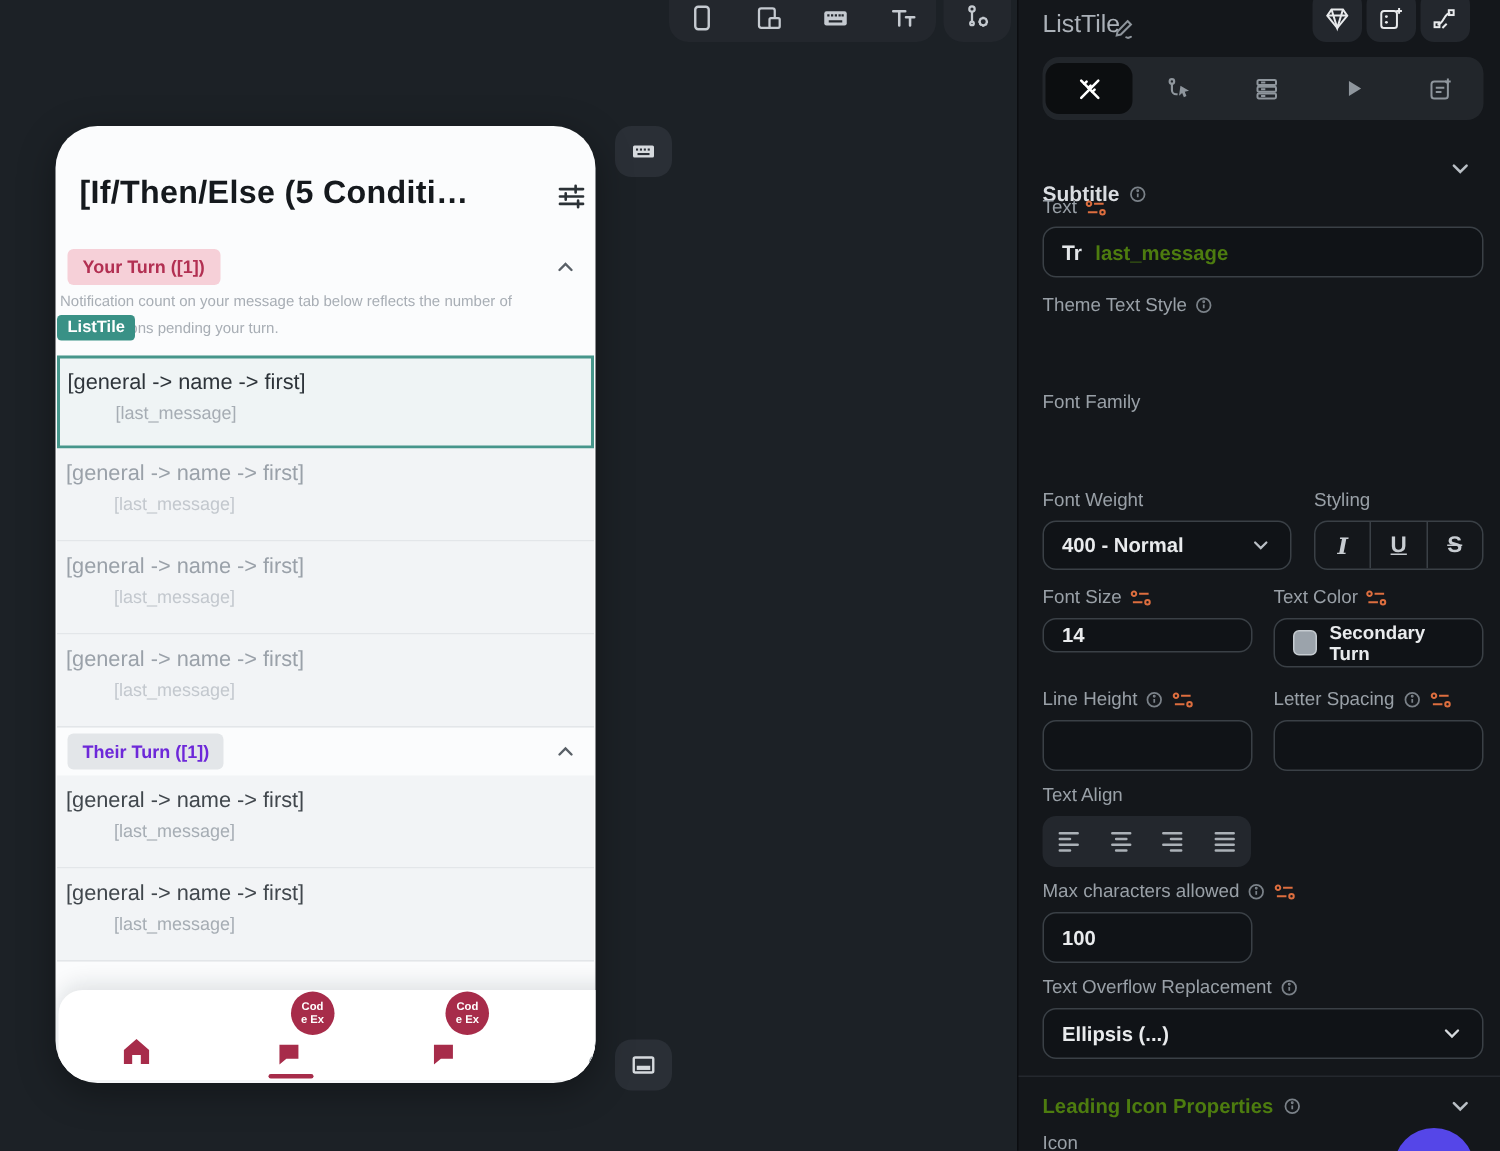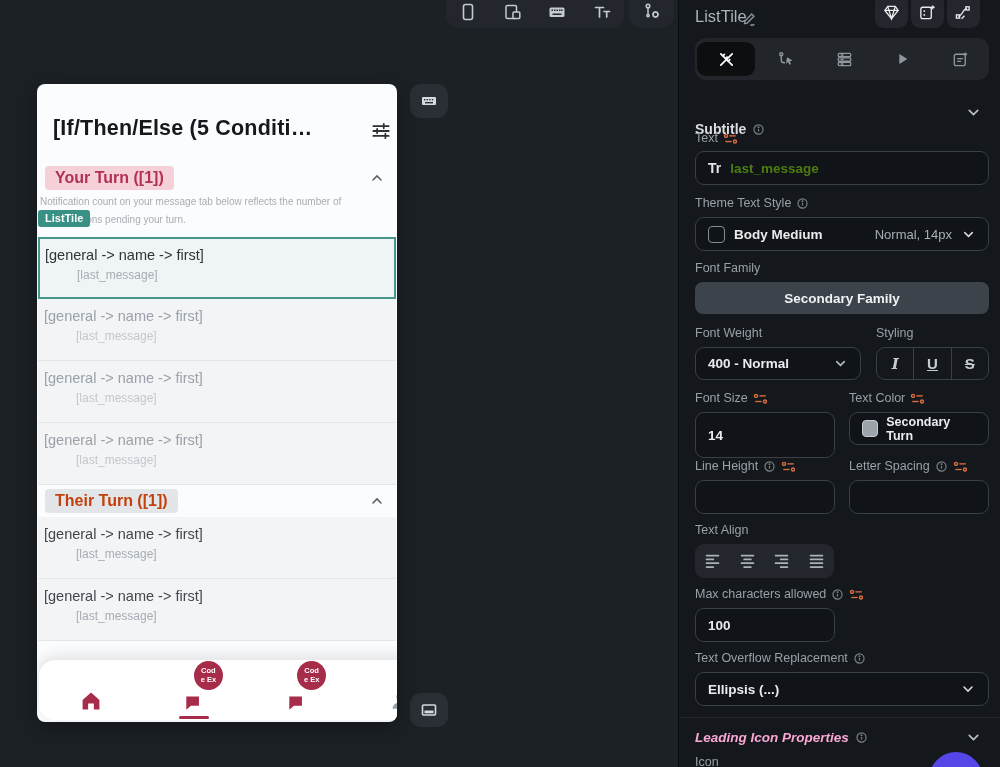--- a/index.html
+++ b/index.html
@@ -15,27 +15,27 @@
     border-radius:13px;display:flex;align-items:flex-end;justify-content:space-around;padding-bottom:4px;}
   .top-toolbar-sq{left:629px;top:-16px;width:45px;height:44px;background:#23272D;border-radius:13px;
     display:flex;align-items:flex-end;justify-content:center;padding-bottom:5px;}
   .tb-ic{width:26px;height:24px;display:flex;align-items:center;justify-content:center;border-radius:6px;cursor:pointer;}
 
   
   .side-btn{width:38px;height:34px;background:#2A2F36;border-radius:11px;
     display:flex;align-items:center;justify-content:center;cursor:pointer;}
 
   
-  #phone{left:37px;top:84px;width:360px;height:638px;background:#FBFCFD;border-radius:8px;
+  #phone{left:37px;top:84px;width:360px;height:638px;background:#FBFCFD;border-radius:28px;
     box-shadow:0 6px 24px rgba(0,0,0,.35);overflow:hidden;}
   .ph-title{left:16px;top:32px;font-size:21.5px;font-weight:600;color:#15191D;letter-spacing:.2px;white-space:nowrap;}
   .chip{height:24px;border-radius:4px;display:inline-flex;align-items:center;padding:0 10px;
-    font-size:16px;font-weight:700;}
+    font-size:12px;font-weight:700;}
   .chip.pink{background:#F6D0D8;color:#B23052;}
-  .chip.gray{background:#E3E6E9;color:#c2410c;}
+  .chip.gray{background:#E3E6E9;color:#6d28d9;}
   .note{font-size:10px;color:#A8AEB5;white-space:nowrap;}
   .sel-badge{background:#399186;color:#FFFFFF;font-size:11px;font-weight:700;
     padding:2px 7px 3px 7px;border-radius:3px;}
   .tile{left:1px;width:358px;height:62px;background:#F2F4F6;border-bottom:1px solid #E3E6E9;padding:9px 6px 0 6px;}
   .tile .t{font-size:14.5px;font-weight:500;color:#41474D;}
   .tile .s{font-size:12px;color:#A6ADB4;margin-top:5px;margin-left:32px;}
   .tile.faded .t{color:#9AA1A9;} .tile.faded .s{color:#C3C8CE;}
   .tile.selected{border:2px solid #46968B;background:#EFF4F5;padding:8px 5px 0 5px;}
   .tile.selected .t{color:#2E343A;}
   .nav{left:2px;bottom:2px;width:413px;height:60px;background:#FFFFFF;border-radius:16px;
@@ -334,31 +334,22 @@
   </div>
 
   <div class="abs lbl" style="left:16px;top:196px;">
     <span>Theme Text Style</span>
     <svg width="13" height="13" viewBox="0 0 20 20" fill="none" stroke="#7A8188" stroke-width="1.8">
         <circle cx="10" cy="10" r="7"></circle>
         <path d="M10 9.2v4"></path>
         <circle cx="10" cy="6.4" r=".6" fill="#7A8188"></circle>
       </svg>
   </div>
-  <div class="abs field" style="left:16px;top:217px;width:294px;height:34px;gap:9px;">
-    <span class="checkbox"></span>
-    <span>Body Medium</span>
-    <span class="meta chev">Normal, 14px</span>
-    <svg width="15" height="15" viewBox="0 0 20 20" fill="none" stroke="#D6DADE" stroke-width="2" stroke-linecap="round">
-        <path d="M5 7.5l5 5 5-5"></path>
-      </svg>
-  </div>
 
   <div class="abs lbl" style="left:16px;top:261px;">Font Family</div>
-  <div class="abs btn-wide" style="left:16px;top:282px;width:294px;height:32px;">Secondary Family</div>
 
   <div class="abs lbl" style="left:16px;top:326px;">Font Weight</div>
   <div class="abs lbl" style="left:197px;top:326px;">Styling</div>
   <div class="abs field" style="left:16px;top:347px;width:166px;height:33px;">
     <span>400 - Normal</span>
     <svg class="chev" width="15" height="15" viewBox="0 0 20 20" fill="none" stroke="#B9BFC5" stroke-width="2" stroke-linecap="round">
         <path d="M5 7.5l5 5 5-5"></path>
       </svg>
   </div>
   <div class="abs style-group" style="left:197px;top:347px;width:113px;height:33px;">
@@ -378,21 +369,21 @@
   </div>
   <div class="abs lbl" style="left:170px;top:391px;">
     <span>Text Color</span>
     <svg width="15" height="13" viewBox="0 0 20 16" fill="none" stroke="#DD6E3F" stroke-width="1.8">
         <circle cx="4" cy="4.5" r="2"></circle>
         <path d="M8.5 4.5H17"></path>
         <path d="M3 12h8.5"></path>
         <circle cx="16" cy="12" r="2"></circle>
       </svg>
   </div>
-  <div class="abs field" style="left:16px;top:412px;width:140px;height:46px;">14</div>
+  <div class="abs field" style="left:16px;top:412px;width:140px;height:23px;">14</div>
   <div class="abs field" style="left:170px;top:412px;width:140px;height:33px;gap:8px;font-size:12.5px;">
     <span class="swatch"></span>
     <span>Secondary Turn</span>
   </div>
 
   <div class="abs lbl" style="left:16px;top:459px;">
     <span>Line Height</span>
     <svg width="13" height="13" viewBox="0 0 20 20" fill="none" stroke="#7A8188" stroke-width="1.8">
         <circle cx="10" cy="10" r="7"></circle>
         <path d="M10 9.2v4"></path>
@@ -472,21 +463,21 @@
   </div>
   <div class="abs field" style="left:16px;top:672px;width:294px;height:34px;">
     <span>Ellipsis (...)</span>
     <svg class="chev" width="16" height="16" viewBox="0 0 20 20" fill="none" stroke="#D6DADE" stroke-width="2" stroke-linecap="round">
         <path d="M5 7.5l5 5 5-5"></path>
       </svg>
   </div>
 
   <div class="abs divider"></div>
 
-  <div class="abs sect" style="left:16px;top:730px;font-size:13.5px;color:#f9a8d4;font-style:italic;">
+  <div class="abs sect" style="left:16px;top:730px;font-size:13.5px;color:#4d7c0f;">
     <span>Leading Icon Properties</span>
     <svg width="13" height="13" viewBox="0 0 20 20" fill="none" stroke="#7A8188" stroke-width="1.8">
         <circle cx="10" cy="10" r="7"></circle>
         <path d="M10 9.2v4"></path>
         <circle cx="10" cy="6.4" r=".6" fill="#7A8188"></circle>
       </svg>
   </div>
   <span class="abs" style="left:286px;top:729px;">
     <svg width="17" height="17" viewBox="0 0 20 20" fill="none" stroke="#B9BFC5" stroke-width="2" stroke-linecap="round">
         <path d="M5 7.5l5 5 5-5"></path>

